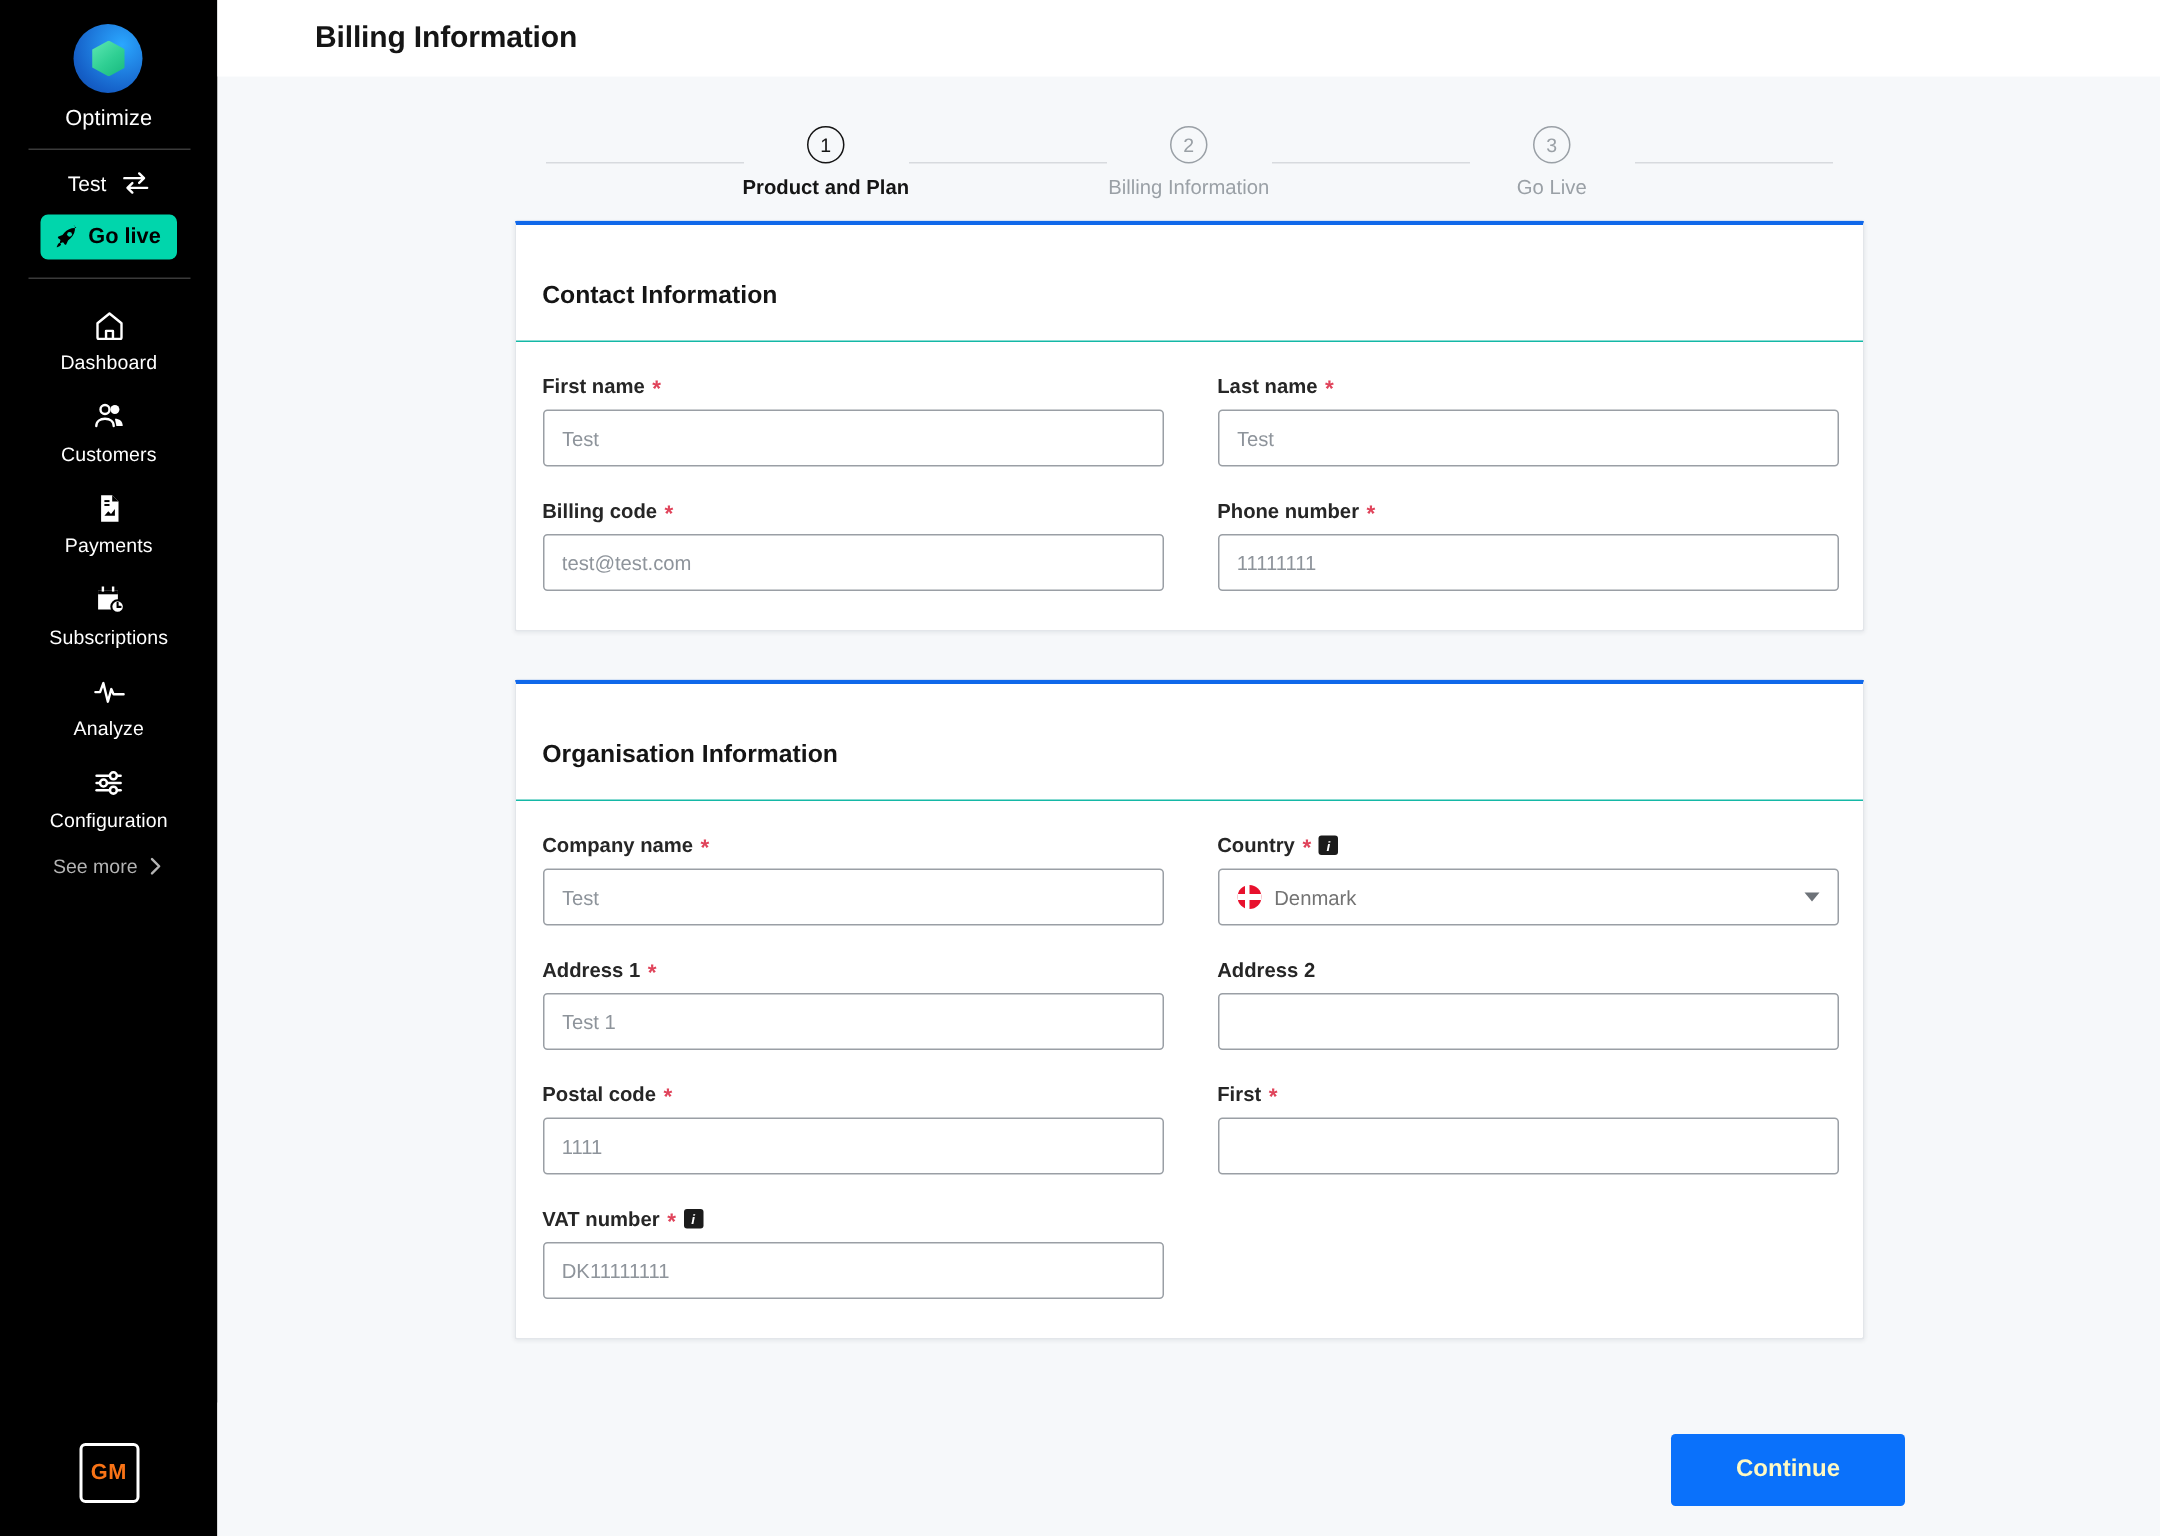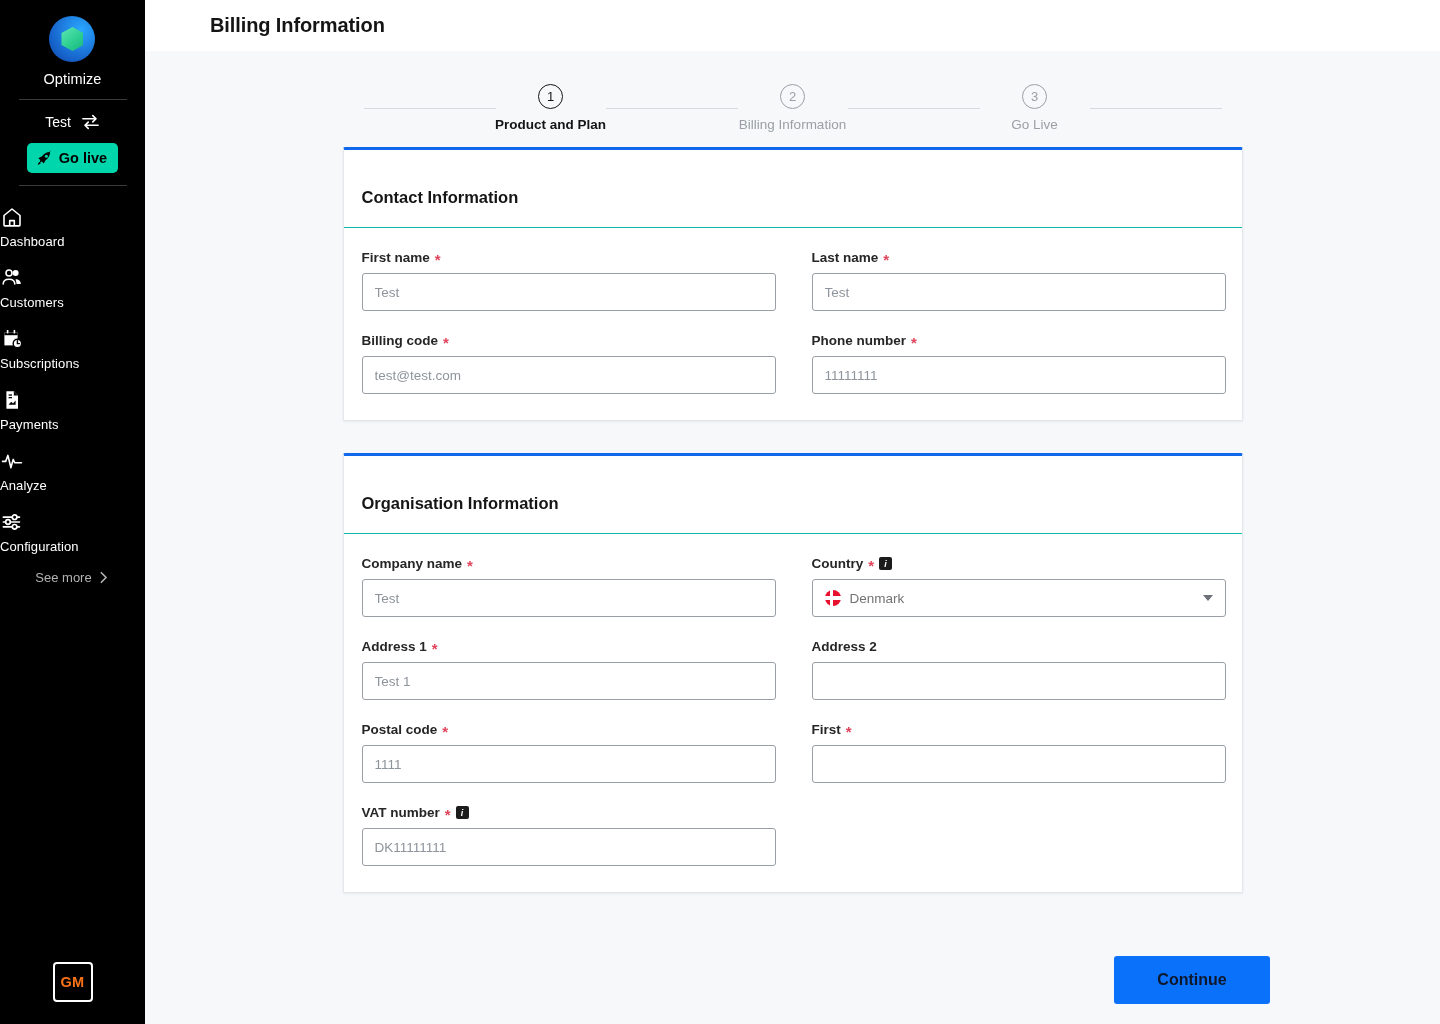--- a/index.html
+++ b/index.html
@@ -93,20 +93,21 @@
     font-weight: bold;
     font-family: "Liberation Sans", sans-serif;
     cursor: pointer;
   }
   .rocket-icon { width: 17px; height: 17px; display: block; }
 
   .nav { margin-top: 8px; width: 100%; }
   .nav-item {
     display: flex;
     flex-direction: column;
+    align-items: center;
     padding: 11px 0 6px 0;
     cursor: pointer;
   }
   .nav-item .ico { width: 24px; height: 24px; display: block; }
   .nav-item .lbl {
     color: #ffffff;
     font-size: 13px;
     margin-top: 5px;
     letter-spacing: .1px;
   }
@@ -330,21 +331,21 @@
     height: 89px;
     flex: 0 0 89px;
     background: #f6f8fa;
     display: flex;
     align-items: center;
     justify-content: flex-end;
     padding-right: 170px;
   }
   .continue-btn {
     background: #0a71fb;
-    color: #0f172a;
+    color: #fef9c3;
     border: none;
     border-radius: 3px;
     width: 156px;
     height: 48px;
     font-size: 16px;
     font-weight: bold;
     font-family: "Liberation Sans", sans-serif;
     cursor: pointer;
   }
 </style>
@@ -392,43 +393,43 @@
       </div>
 
       <div class="nav-item">
         <svg class="ico" viewBox="0 0 24 24">
           <circle cx="9" cy="7" r="3" fill="none" stroke="#fff" stroke-width="1.6"></circle>
           <circle cx="15.6" cy="7" r="3" fill="#fff"></circle>
           <path d="M3.2 18c0-3.2 2.6-4.8 5.8-4.8S14.8 14.8 14.8 18" fill="none" stroke="#fff" stroke-width="1.6" stroke-linecap="round"></path>
           <path d="M15.6 13.2c3 0 5.2 1.6 5.2 4.8h-4.2" fill="#fff"></path>
         </svg>
         <span class="lbl">Customers</span>
+      </div>
+
+      <div class="nav-item">
+        <svg class="ico" viewBox="0 0 24 24">
+          <path d="M6.4 3.2h7.4l4.2 4.2v13.4H6.4z" fill="#fff"></path>
+          <path d="M13.8 3.2v4.2H18" fill="#000"></path>
+          <rect x="8.6" y="6.4" width="3.4" height="1.3" fill="#000"></rect>
+          <rect x="8.6" y="9" width="3.4" height="1.3" fill="#000"></rect>
+          <path d="M8.6 16.8l2.6-3 1.8 1.8 2.6-3.2v4.4z" fill="#000"></path>
+        </svg>
+        <span class="lbl">Payments</span>
       </div>
 
       <div class="nav-item">
         <svg class="ico" viewBox="0 0 24 24">
           <path d="M4.4 5.6h13.2v12.8H4.4z" fill="#fff"></path>
           <rect x="4.4" y="5.6" width="13.2" height="2.6" fill="#000"></rect>
           <rect x="6.8" y="3" width="1.6" height="3.4" fill="#fff"></rect>
           <rect x="13.6" y="3" width="1.6" height="3.4" fill="#fff"></rect>
           <circle cx="17.4" cy="16.4" r="4.2" fill="#fff" stroke="#000" stroke-width="1.4"></circle>
           <path d="M17.4 13.8v2.8h2" fill="none" stroke="#000" stroke-width="1.4" stroke-linecap="round"></path>
         </svg>
         <span class="lbl">Subscriptions</span>
-      </div>
-
-      <div class="nav-item">
-        <svg class="ico" viewBox="0 0 24 24">
-          <path d="M6.4 3.2h7.4l4.2 4.2v13.4H6.4z" fill="#fff"></path>
-          <path d="M13.8 3.2v4.2H18" fill="#000"></path>
-          <rect x="8.6" y="6.4" width="3.4" height="1.3" fill="#000"></rect>
-          <rect x="8.6" y="9" width="3.4" height="1.3" fill="#000"></rect>
-          <path d="M8.6 16.8l2.6-3 1.8 1.8 2.6-3.2v4.4z" fill="#000"></path>
-        </svg>
-        <span class="lbl">Payments</span>
       </div>
 
       <div class="nav-item">
         <svg class="ico" viewBox="0 0 24 24">
           <path d="M2.6 12.4h3.1l2.2-6 3 12.4 2.3-8.4 1.5 3.4h6.7" fill="none" stroke="#fff" stroke-width="1.6" stroke-linecap="round" stroke-linejoin="round"></path>
         </svg>
         <span class="lbl">Analyze</span>
       </div>
 
       <div class="nav-item">

